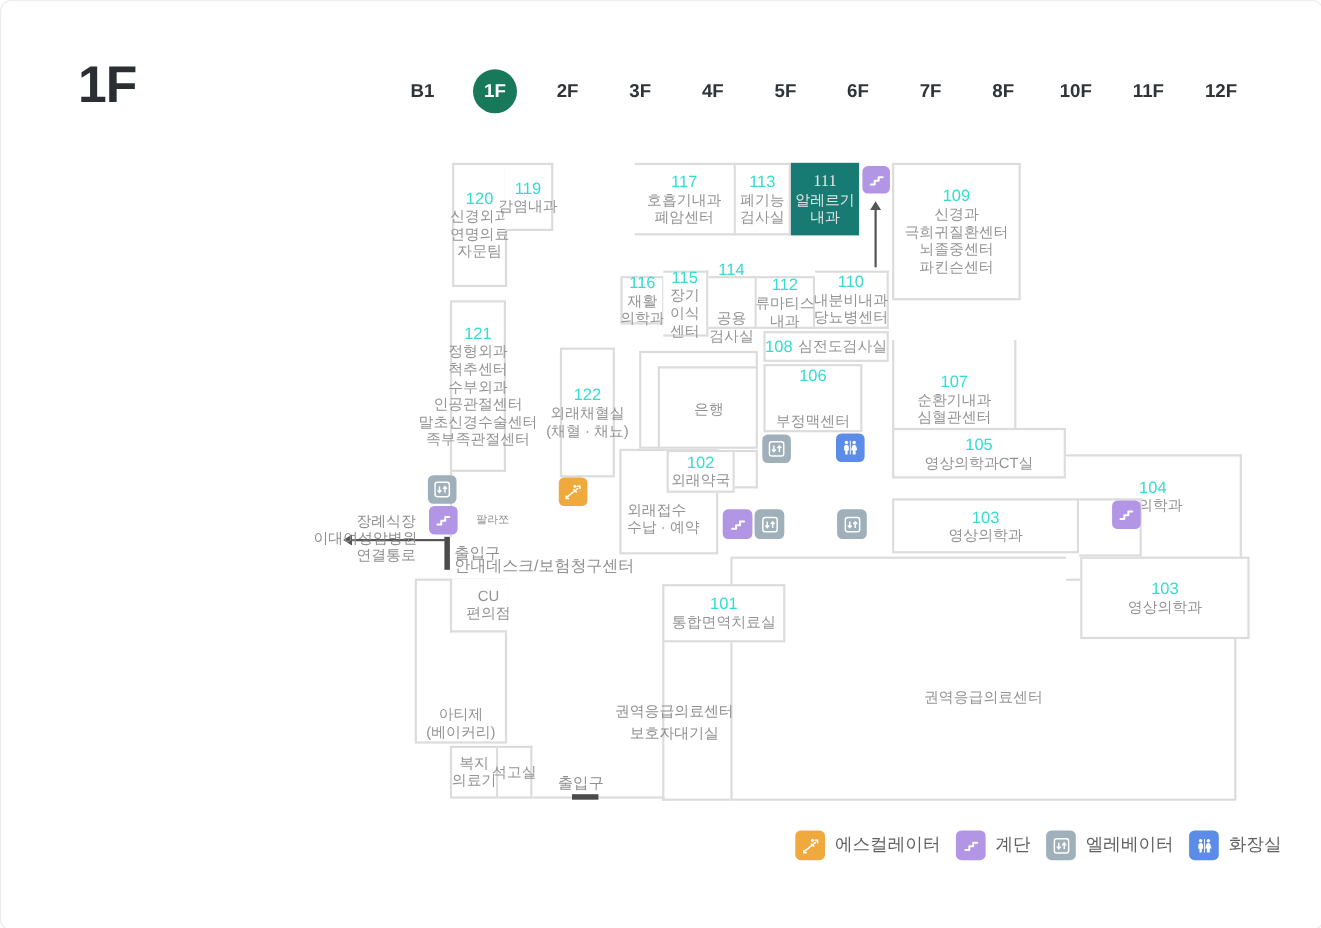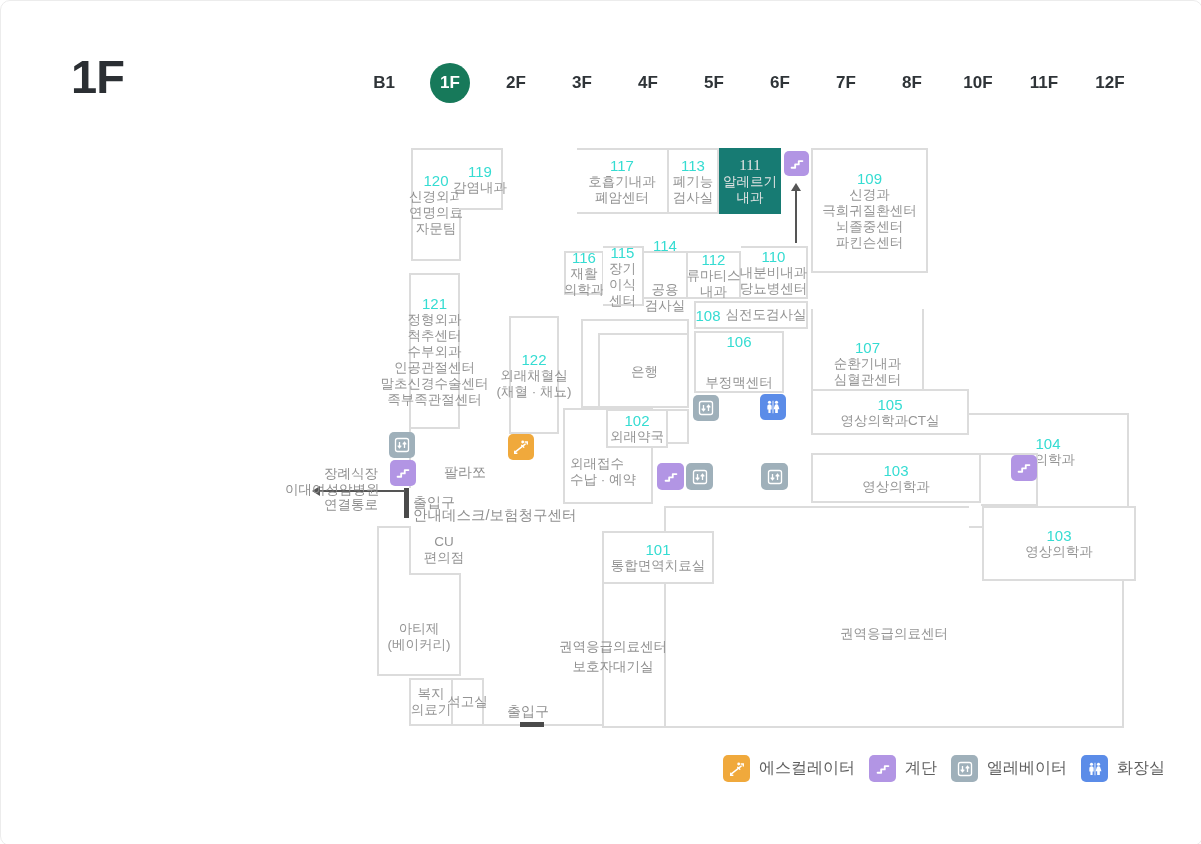--- a/index.html
+++ b/index.html
@@ -47,21 +47,21 @@
   #r102{left:605px;top:408px;width:62px;height:39px;}
   #box102b{left:667px;top:408px;width:21px;height:35px;border-left:none;}
   #r105{left:810px;top:388px;width:158px;height:46px;}
   #r104{left:968px;top:388px;width:160px;height:115px;border-left:none;justify-content:flex-start;padding-top:20px;margin-top:24px;}
   #r103a{left:810px;top:452px;width:170px;height:50px;}
   #stairsbox{left:980px;top:452px;width:57px;height:53px;border-left:none;}
   #er{left:663px;top:505px;width:460px;height:222px;justify-content:flex-start;padding-top:118px;}
   #strip{left:601px;top:530px;width:62px;height:197px;border-top:none;border-right:none;}
   #r103b{left:981px;top:505px;width:154px;height:75px;}
   #r101{left:601px;top:530px;width:112px;height:53px;}
-  #artije{left:376px;top:525px;width:84px;height:150px;justify-content:center;padding-top:72px;}
+  #artije{left:376px;top:525px;width:84px;height:150px;justify-content:flex-end;padding-top:72px;}
   #cu{left:408px;top:525px;width:52px;height:49px;border-width:0 0 2px 2px;padding-left:16px;}
   #welfare{left:408px;top:677px;width:44px;height:48px;justify-content:center;}
   #cast{left:452px;top:677px;width:31px;height:48px;border-left:none;}
 
   
   .wall{position:absolute;background:#dcdcdc;}
   #wall-a{left:483px;top:723px;width:120px;height:2px;}
   #wall-b{left:408px;top:428px;width:2px;height:59px;}
   .bar{position:absolute;background:#4a4a4a;}
   #entry-bar-v{left:403px;top:487px;width:5px;height:30px;}
@@ -71,21 +71,21 @@
   .aline{position:absolute;background:#555;}
   #arrow-up-line{left:794px;top:189px;width:2px;height:53px;}
   #arrow-up-head{position:absolute;left:790px;top:182px;width:0;height:0;
      border-left:5px solid transparent;border-right:5px solid transparent;border-bottom:8px solid #555;}
   #arrow-left-line{left:318px;top:489px;width:86px;height:2px;}
   #arrow-left-head{position:absolute;left:311px;top:485px;width:0;height:0;
      border-top:5px solid transparent;border-bottom:5px solid transparent;border-right:8px solid #555;}
 
   
   .flabel{position:absolute;color:#8f8f8f;font-size:13.5px;line-height:15.5px;white-space:pre;}
-  #palazzo-label{left:443px;top:464px;font-size:14px;text-align:right;}
+  #palazzo-label{left:432px;top:464px;font-size:10px;text-align:right;}
   #entrance1-label{left:412px;top:494px;font-size:14px;}
   #infodesk-label{left:412px;top:507px;font-size:14.5px;}
   #funeral-label{left:284px;top:465px;width:93px;text-align:right;}
   #entrance2-label{left:506px;top:703px;font-size:14px;}
   #er-wait-label{left:537px;top:636px;width:150px;text-align:center;line-height:20px;}
 
   
   .icon{position:absolute;width:26px;height:26px;border-radius:5px;display:flex;align-items:center;justify-content:center;}
   .icon svg{width:20px;height:20px;display:block;}
   .ic-esc{background:#f0a93c;}

